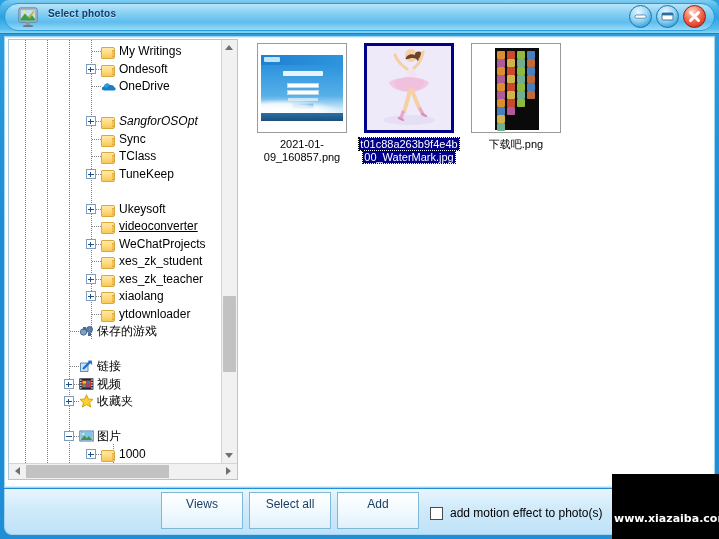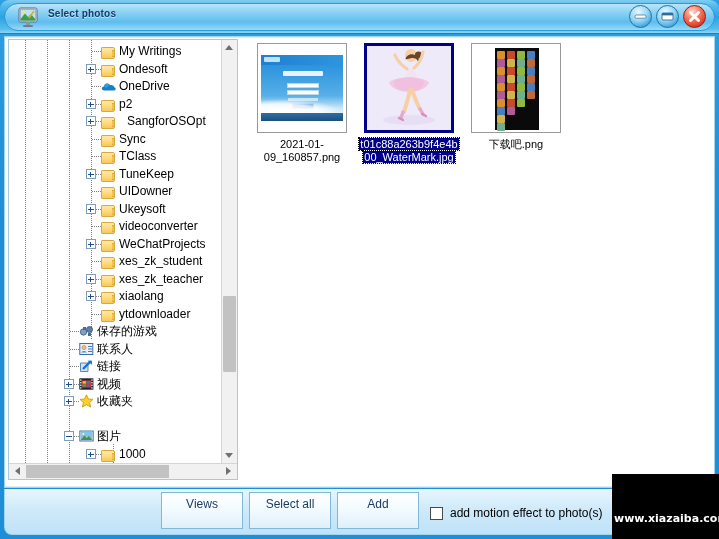--- a/index.html
+++ b/index.html
@@ -286,35 +286,27 @@
           <div class="tlabel" style="left: 110px;">Ondesoft</div>
         </div>
         <div class="trow" style="top: 37px; width: 213px;">
           <div class="t-hline" style="left: 83px;"></div>
           <div class="ticon" style="left: 92px;"><svg width="15" height="14" viewBox="0 0 15 14">
               <path d="M3.4 11.5 C1.5 11.5 .6 10.2 .9 9 C1.2 7.9 2.3 7.4 3.1 7.5 C3.2 5.6 4.8 4.4 6.5 4.6 C7.6 4.7 8.4 5.4 8.8 6.2 C10.6 5.4 12.8 6.3 13.2 8.2 C14.2 8.3 14.8 9.1 14.7 10 C14.6 10.9 13.8 11.5 12.8 11.5 Z" fill="#1a7fc1"></path>
               <path d="M3.1 7.5 C3.2 5.6 4.8 4.4 6.5 4.6 C7.6 4.7 8.4 5.4 8.8 6.2 C7.2 6.6 6 7.8 5.8 9.2 Z" fill="#2aa0e0"></path>
             </svg></div>
           <div class="tlabel" style="left: 110px;">OneDrive</div>
         </div>
-        <div class="trow" style="top: 54.5px; width: 213px;">
-          <div class="t-hline" style="left: 83px;"></div>
-          <div class="t-expand plus" style="left: 77px;"></div>
-          <div class="ticon" style="left: 92px;">
-            <div class="ic-folder"></div>
-          </div>
-          <div class="tlabel" style="left: 110px;">p2</div>
-        </div>
         <div class="trow" style="top: 72px; width: 213px;">
           <div class="t-hline" style="left: 83px;"></div>
           <div class="t-expand plus" style="left: 77px;"></div>
           <div class="ticon" style="left: 92px;">
             <div class="ic-folder"></div>
           </div>
-          <div class="tlabel" style="left: 118px;">SangforOSOpt</div>
+          <div class="tlabel" style="left: 110px; font-style: italic;">SangforOSOpt</div>
         </div>
         <div class="trow" style="top: 89.5px; width: 213px;">
           <div class="t-hline" style="left: 83px;"></div>
           <div class="ticon" style="left: 92px;">
             <div class="ic-folder"></div>
           </div>
           <div class="tlabel" style="left: 110px;">Sync</div>
         </div>
         <div class="trow" style="top: 107px; width: 213px;">
           <div class="t-hline" style="left: 83px;"></div>
@@ -324,41 +316,34 @@
           <div class="tlabel" style="left: 110px;">TClass</div>
         </div>
         <div class="trow" style="top: 124.5px; width: 213px;">
           <div class="t-hline" style="left: 83px;"></div>
           <div class="t-expand plus" style="left: 77px;"></div>
           <div class="ticon" style="left: 92px;">
             <div class="ic-folder"></div>
           </div>
           <div class="tlabel" style="left: 110px;">TuneKeep</div>
         </div>
-        <div class="trow" style="top: 142px; width: 213px;">
-          <div class="t-hline" style="left: 83px;"></div>
-          <div class="ticon" style="left: 92px;">
-            <div class="ic-folder"></div>
-          </div>
-          <div class="tlabel" style="left: 110px;">UIDowner</div>
-        </div>
         <div class="trow" style="top: 159.5px; width: 213px;">
           <div class="t-hline" style="left: 83px;"></div>
           <div class="t-expand plus" style="left: 77px;"></div>
           <div class="ticon" style="left: 92px;">
             <div class="ic-folder"></div>
           </div>
           <div class="tlabel" style="left: 110px;">Ukeysoft</div>
         </div>
         <div class="trow" style="top: 177px; width: 213px;">
           <div class="t-hline" style="left: 83px;"></div>
           <div class="ticon" style="left: 92px;">
             <div class="ic-folder"></div>
           </div>
-          <div class="tlabel" style="left: 110px;">videoconverter</div>
+          <div class="tlabel" style="left: 110px; text-decoration: underline;">videoconverter</div>
         </div>
         <div class="trow" style="top: 194.5px; width: 213px;">
           <div class="t-hline" style="left: 83px;"></div>
           <div class="t-expand plus" style="left: 77px;"></div>
           <div class="ticon" style="left: 92px;">
             <div class="ic-folder"></div>
           </div>
           <div class="tlabel" style="left: 110px;">WeChatProjects</div>
         </div>
         <div class="trow" style="top: 212px; width: 213px;">
@@ -393,32 +378,20 @@
         </div>
         <div class="trow" style="top: 282px; width: 213px;">
           <div class="t-hline" style="left: 61px;"></div>
           <div class="ticon" style="left: 70px;"><svg width="15" height="14" viewBox="0 0 15 14">
               <circle cx="4.5" cy="8" r="3.2" fill="#7f9fc4" stroke="#3a5d86" stroke-width=".8"></circle>
               <circle cx="10.5" cy="5.5" r="3" fill="#5b7fae" stroke="#2f4f77" stroke-width=".8"></circle>
               <rect x="4" y="3" width="3" height="3" fill="#486b96"></rect>
               <rect x="9" y="9" width="3" height="3" fill="#486b96"></rect>
             </svg></div>
           <div class="tlabel" style="left: 88px;">保存的游戏</div>
-        </div>
-        <div class="trow" style="top: 299.5px; width: 213px;">
-          <div class="t-hline" style="left: 61px;"></div>
-          <div class="ticon" style="left: 70px;"><svg width="15" height="14" viewBox="0 0 15 14">
-              <rect x=".8" y="1.5" width="13" height="11" fill="#e8f1fa" stroke="#3a6ea5" stroke-width="1"></rect>
-              <circle cx="5" cy="5.6" r="2" fill="#f0c28a" stroke="#a5764a" stroke-width=".6"></circle>
-              <path d="M2.2 10.6 C2.6 8.4 7.4 8.4 7.8 10.6 Z" fill="#5b8fc9"></path>
-              <rect x="9" y="4" width="4" height="1" fill="#4a7cb0"></rect>
-              <rect x="9" y="6.5" width="4" height="1" fill="#4a7cb0"></rect>
-              <rect x="9" y="9" width="4" height="1" fill="#4a7cb0"></rect>
-            </svg></div>
-          <div class="tlabel" style="left: 88px;">联系人</div>
         </div>
         <div class="trow" style="top: 317px; width: 213px;">
           <div class="t-hline" style="left: 61px;"></div>
           <div class="ticon" style="left: 70px;"><svg width="15" height="14" viewBox="0 0 15 14">
               <path d="M1.5 12.5 L1.5 4 L9 4 L9 12.5 Z" fill="#cfe3f5" stroke="#3a6ea5" stroke-width=".8"></path>
               <path d="M4 10 L11.5 2.5" stroke="#1f6fc4" stroke-width="2.4"></path>
               <path d="M12.8 1.4 L13.2 6 L8.6 1.8 Z" fill="#1f6fc4"></path>
             </svg></div>
           <div class="tlabel" style="left: 88px;">链接</div>
         </div>

